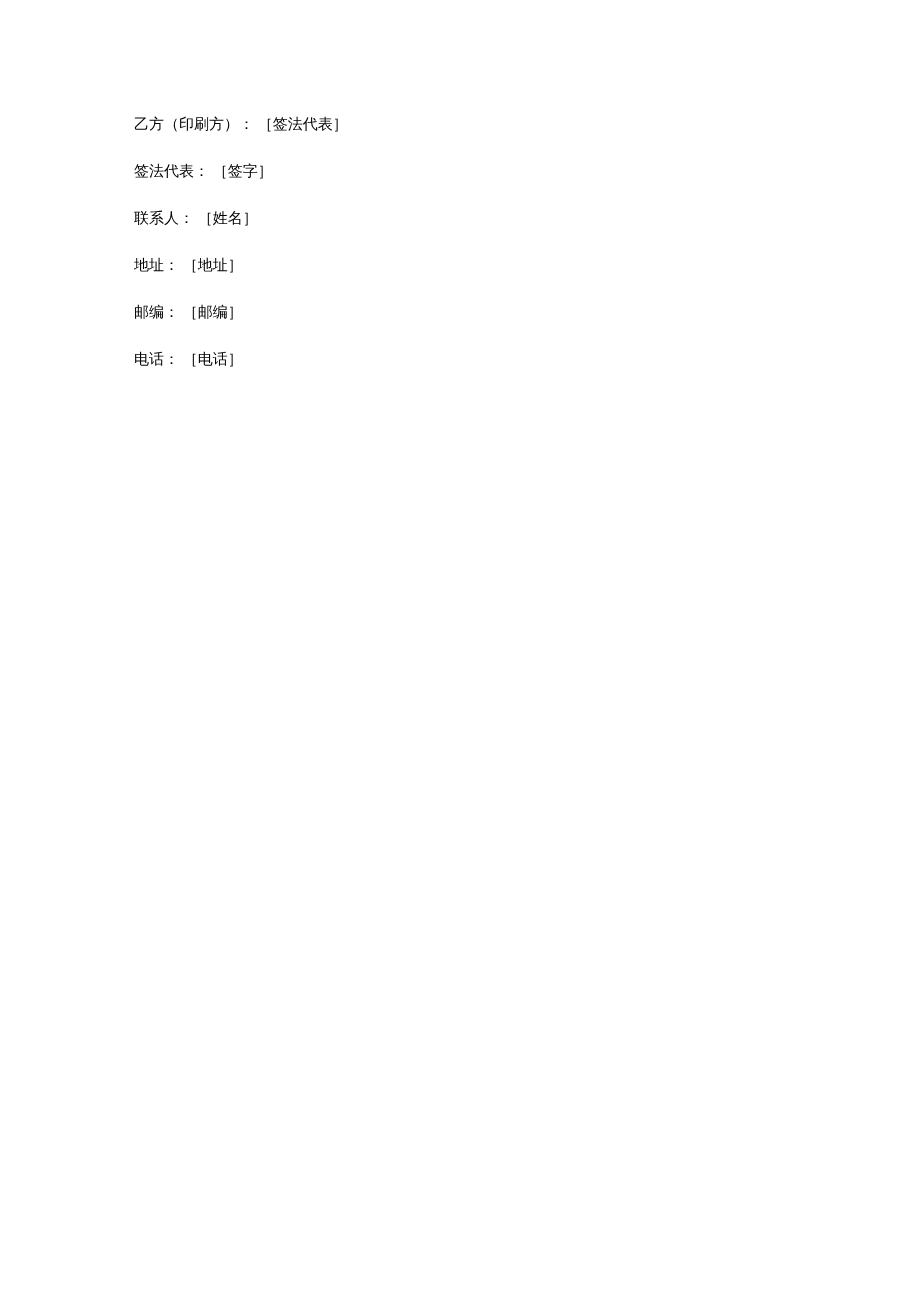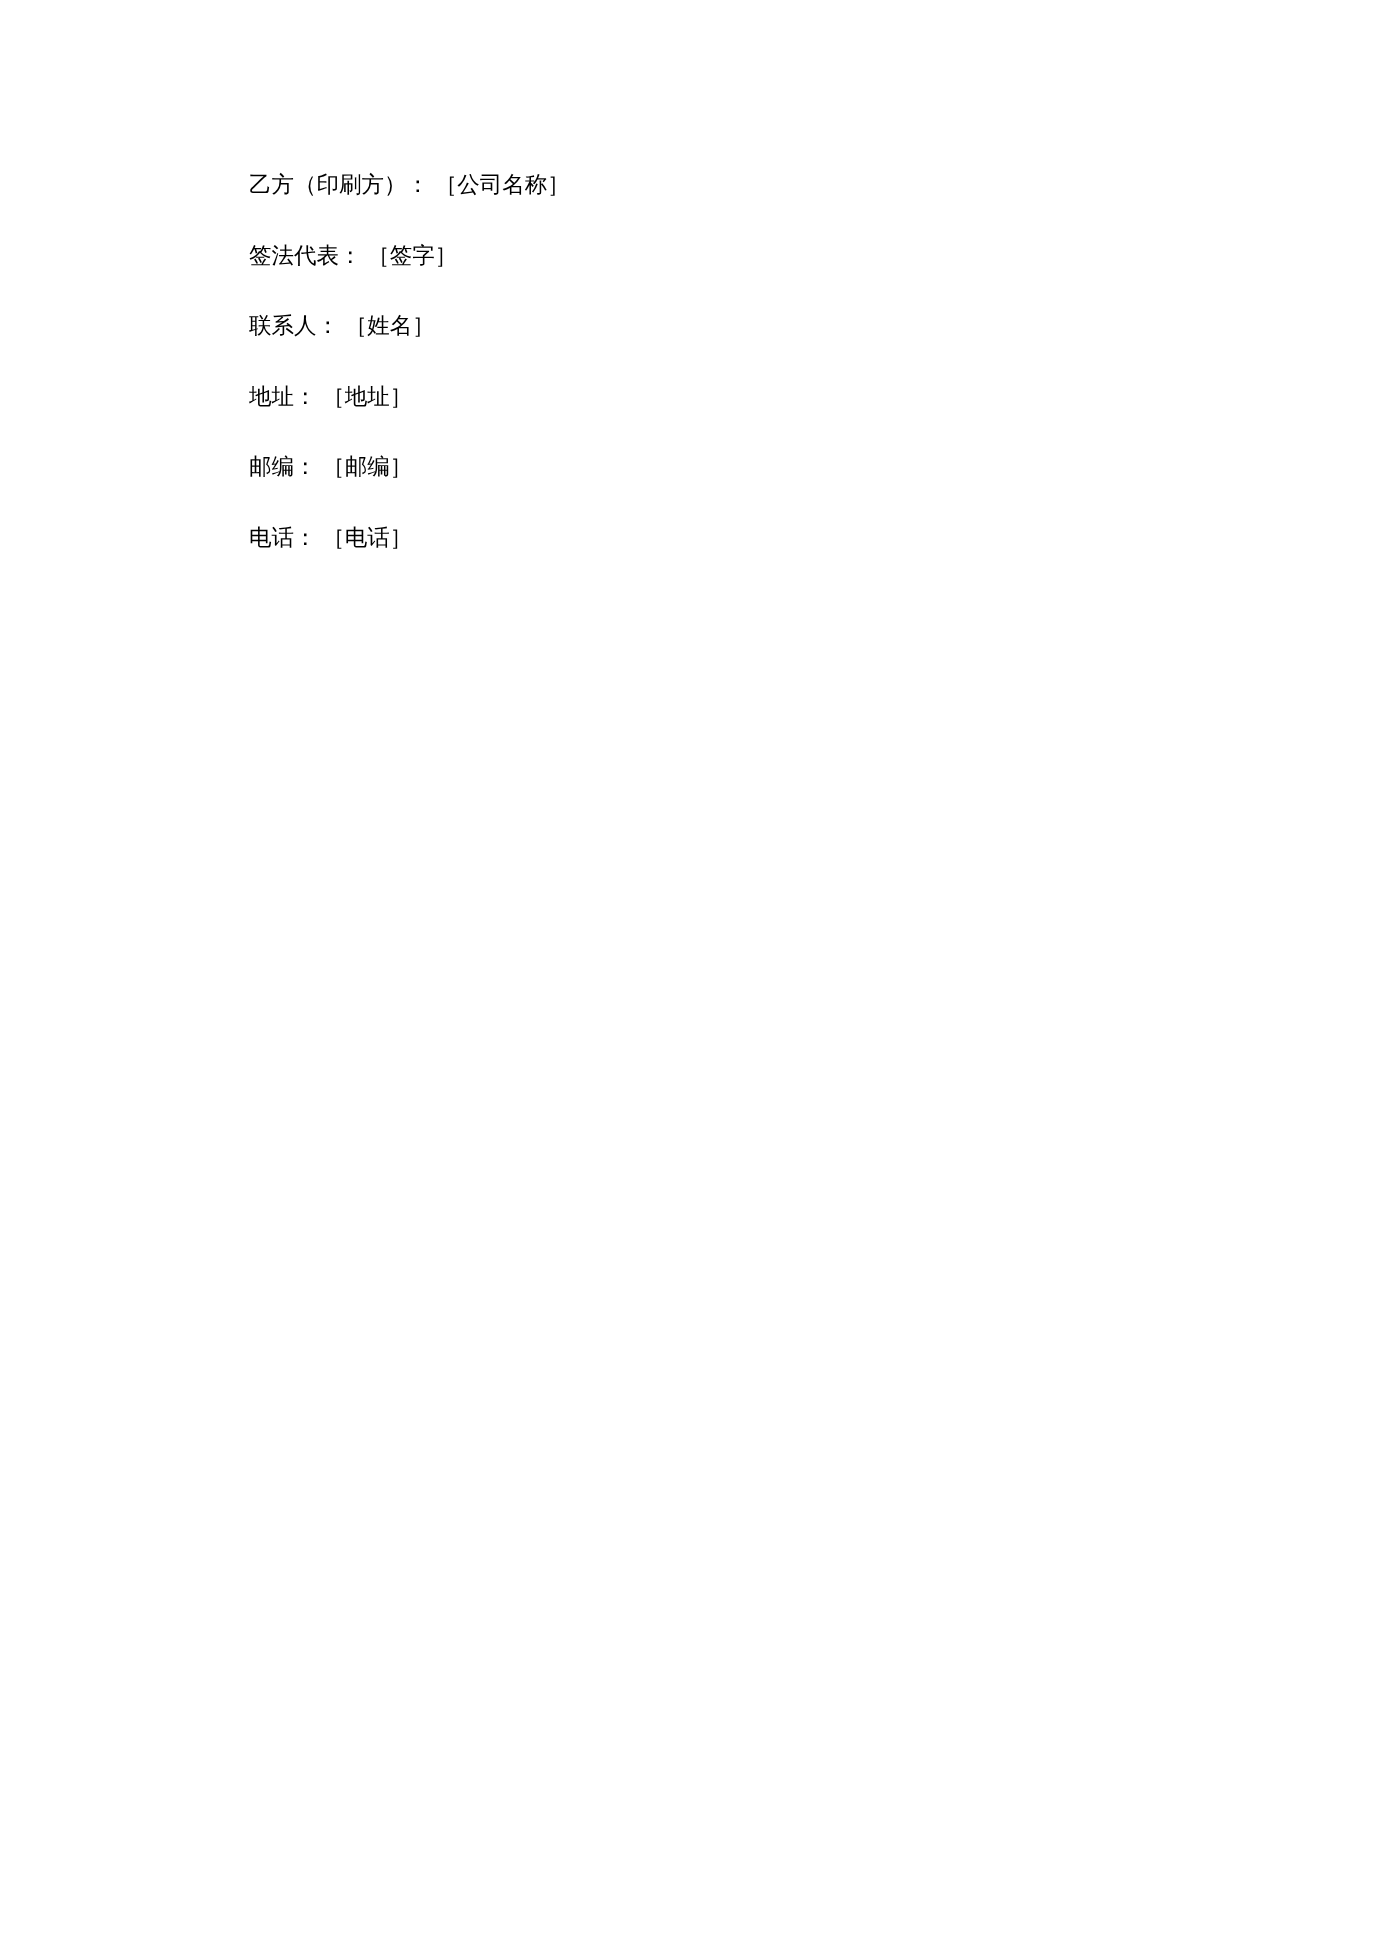--- a/index.html
+++ b/index.html
@@ -16,32 +16,31 @@
       color: #000000;
       padding-top: 117px;
       padding-left: 134px;
       line-height: 1.0;
     }
     .line {
       margin-bottom: 32px;
     }
     .label {
       display: inline;
-      margin-left: 32px;
     }
     .value {
       display: inline;
     }
   </style>
 </head>
 <body>
 
 <div class="line">
   <span class="label">乙方（印刷方）：</span>
-  <span class="value">［公司名称］</span>
+  <span class="value">［签法代表］</span>
 </div>
 
 <div class="line">
   <span class="label">签法代表：</span>
   <span class="value">［签字］</span>
 </div>
 
 <div class="line">
   <span class="label">联系人：</span>
   <span class="value">［姓名］</span>

